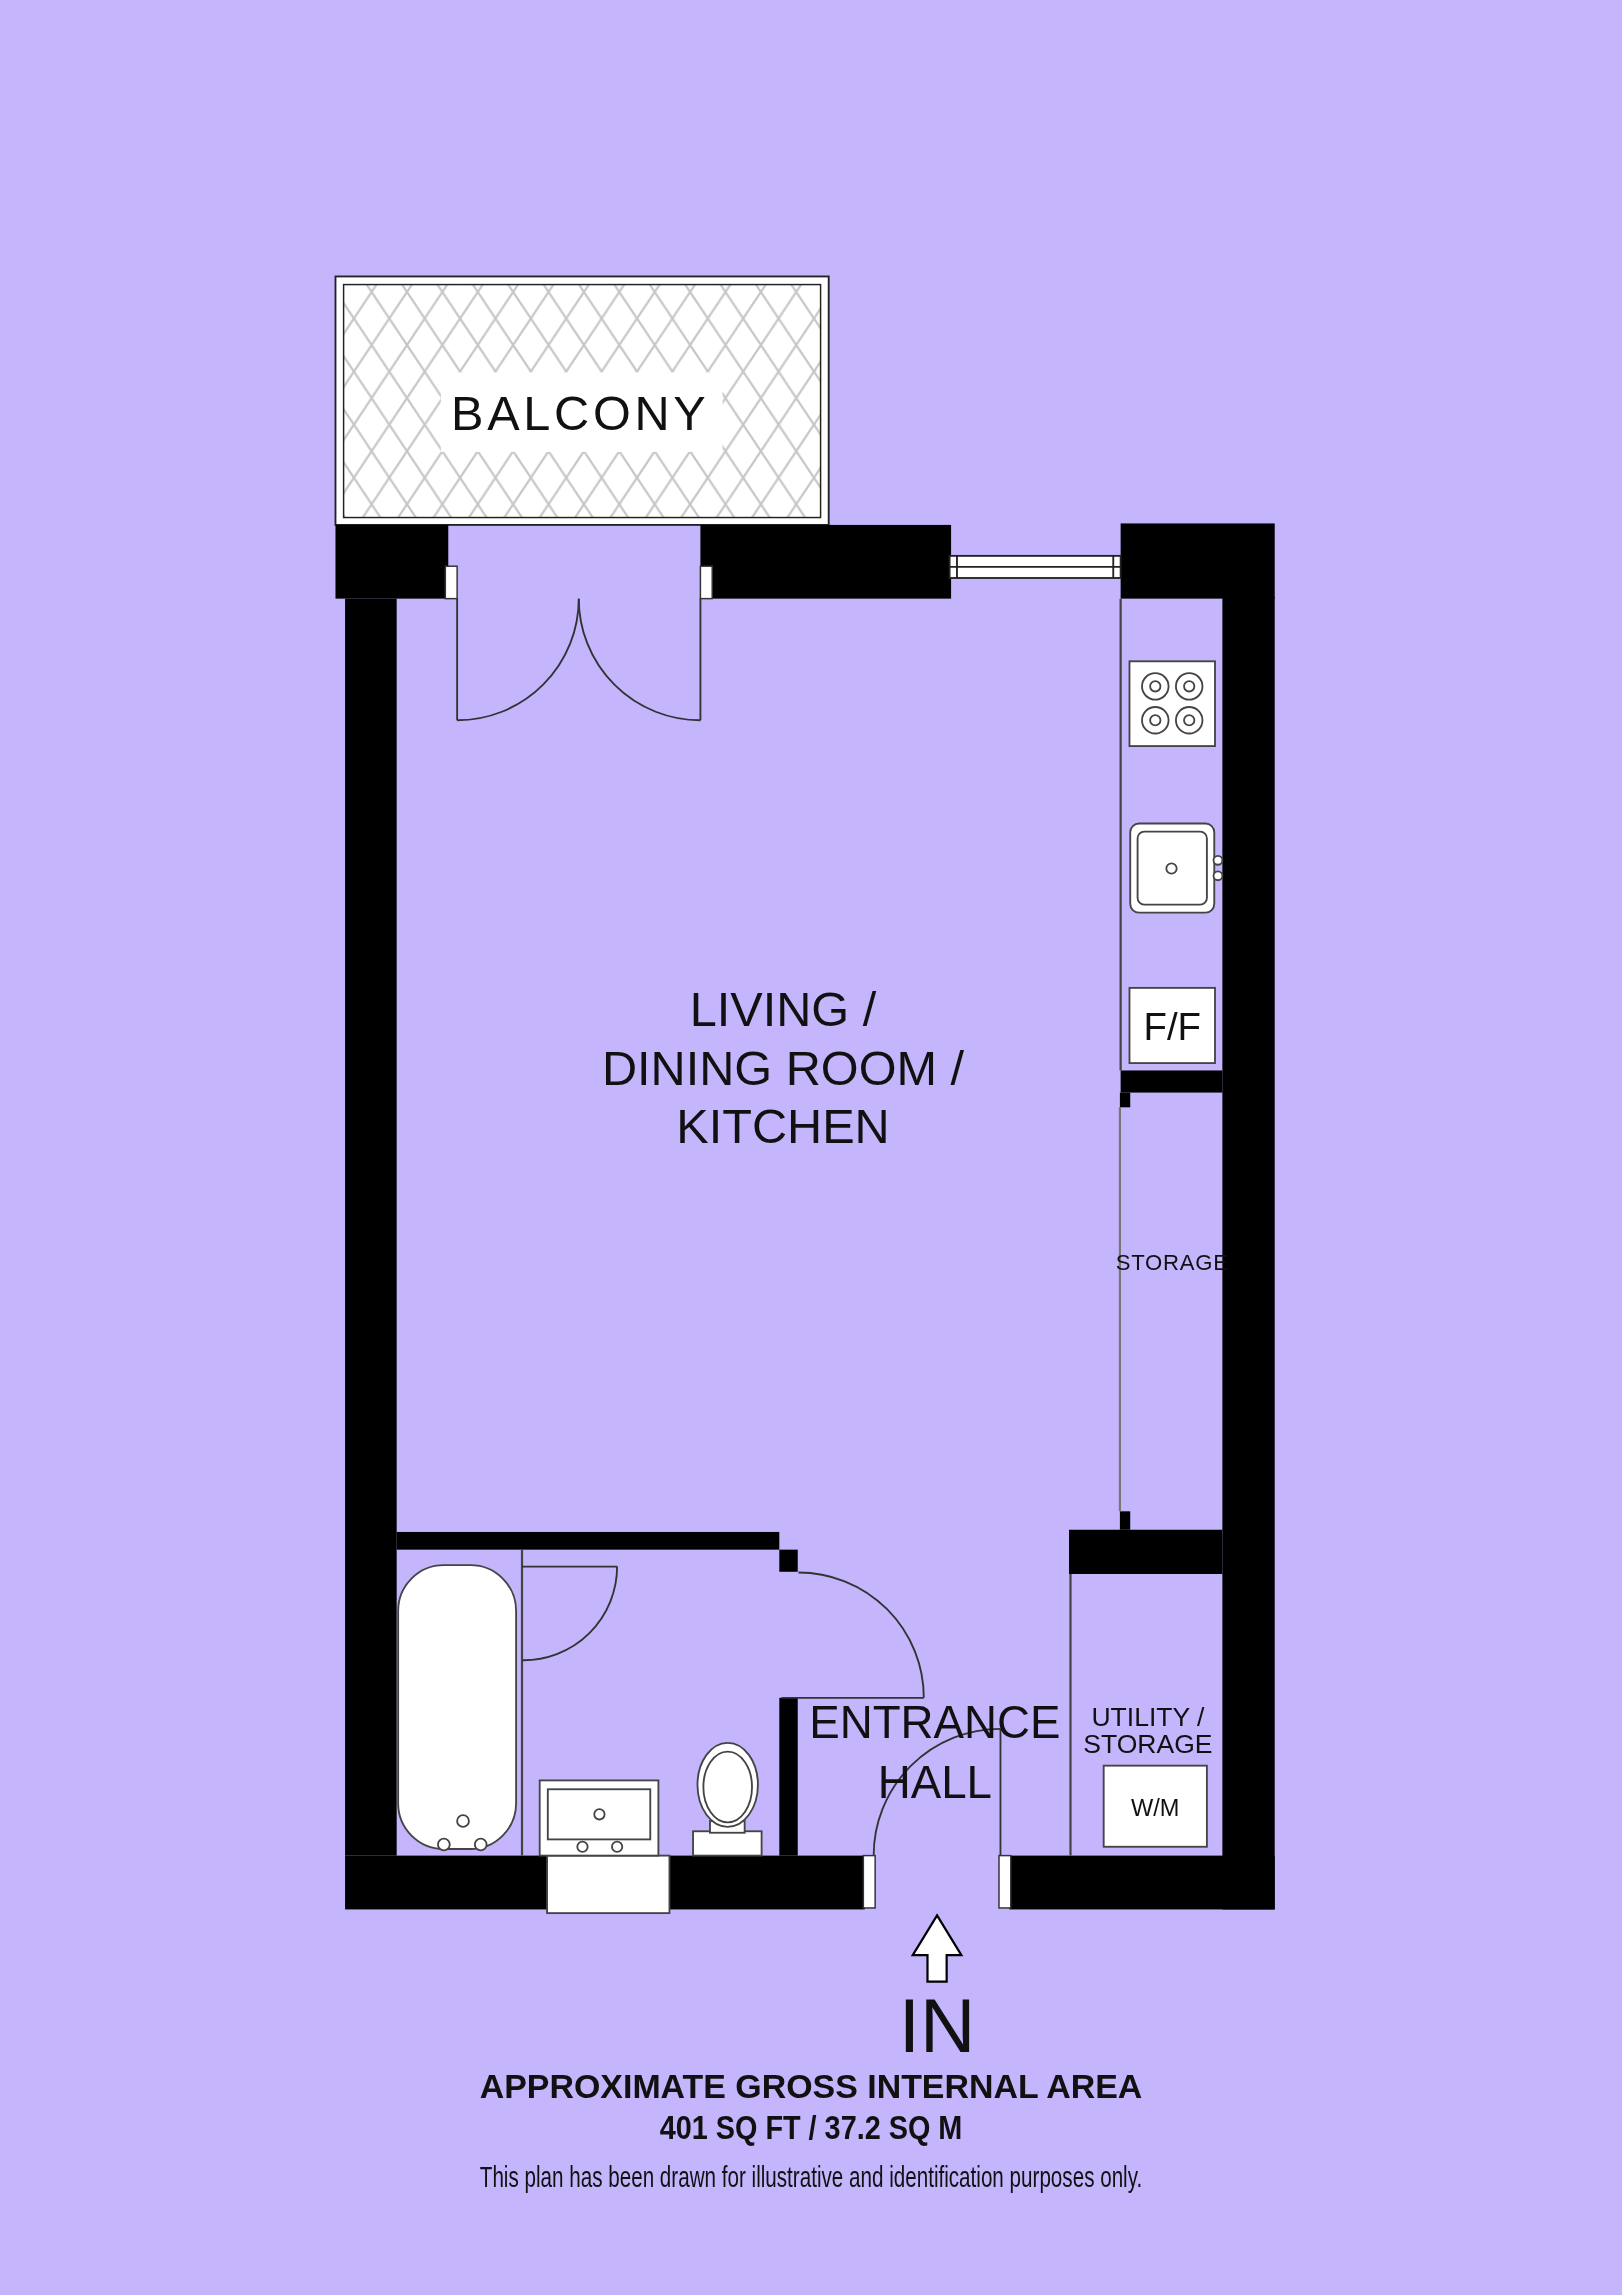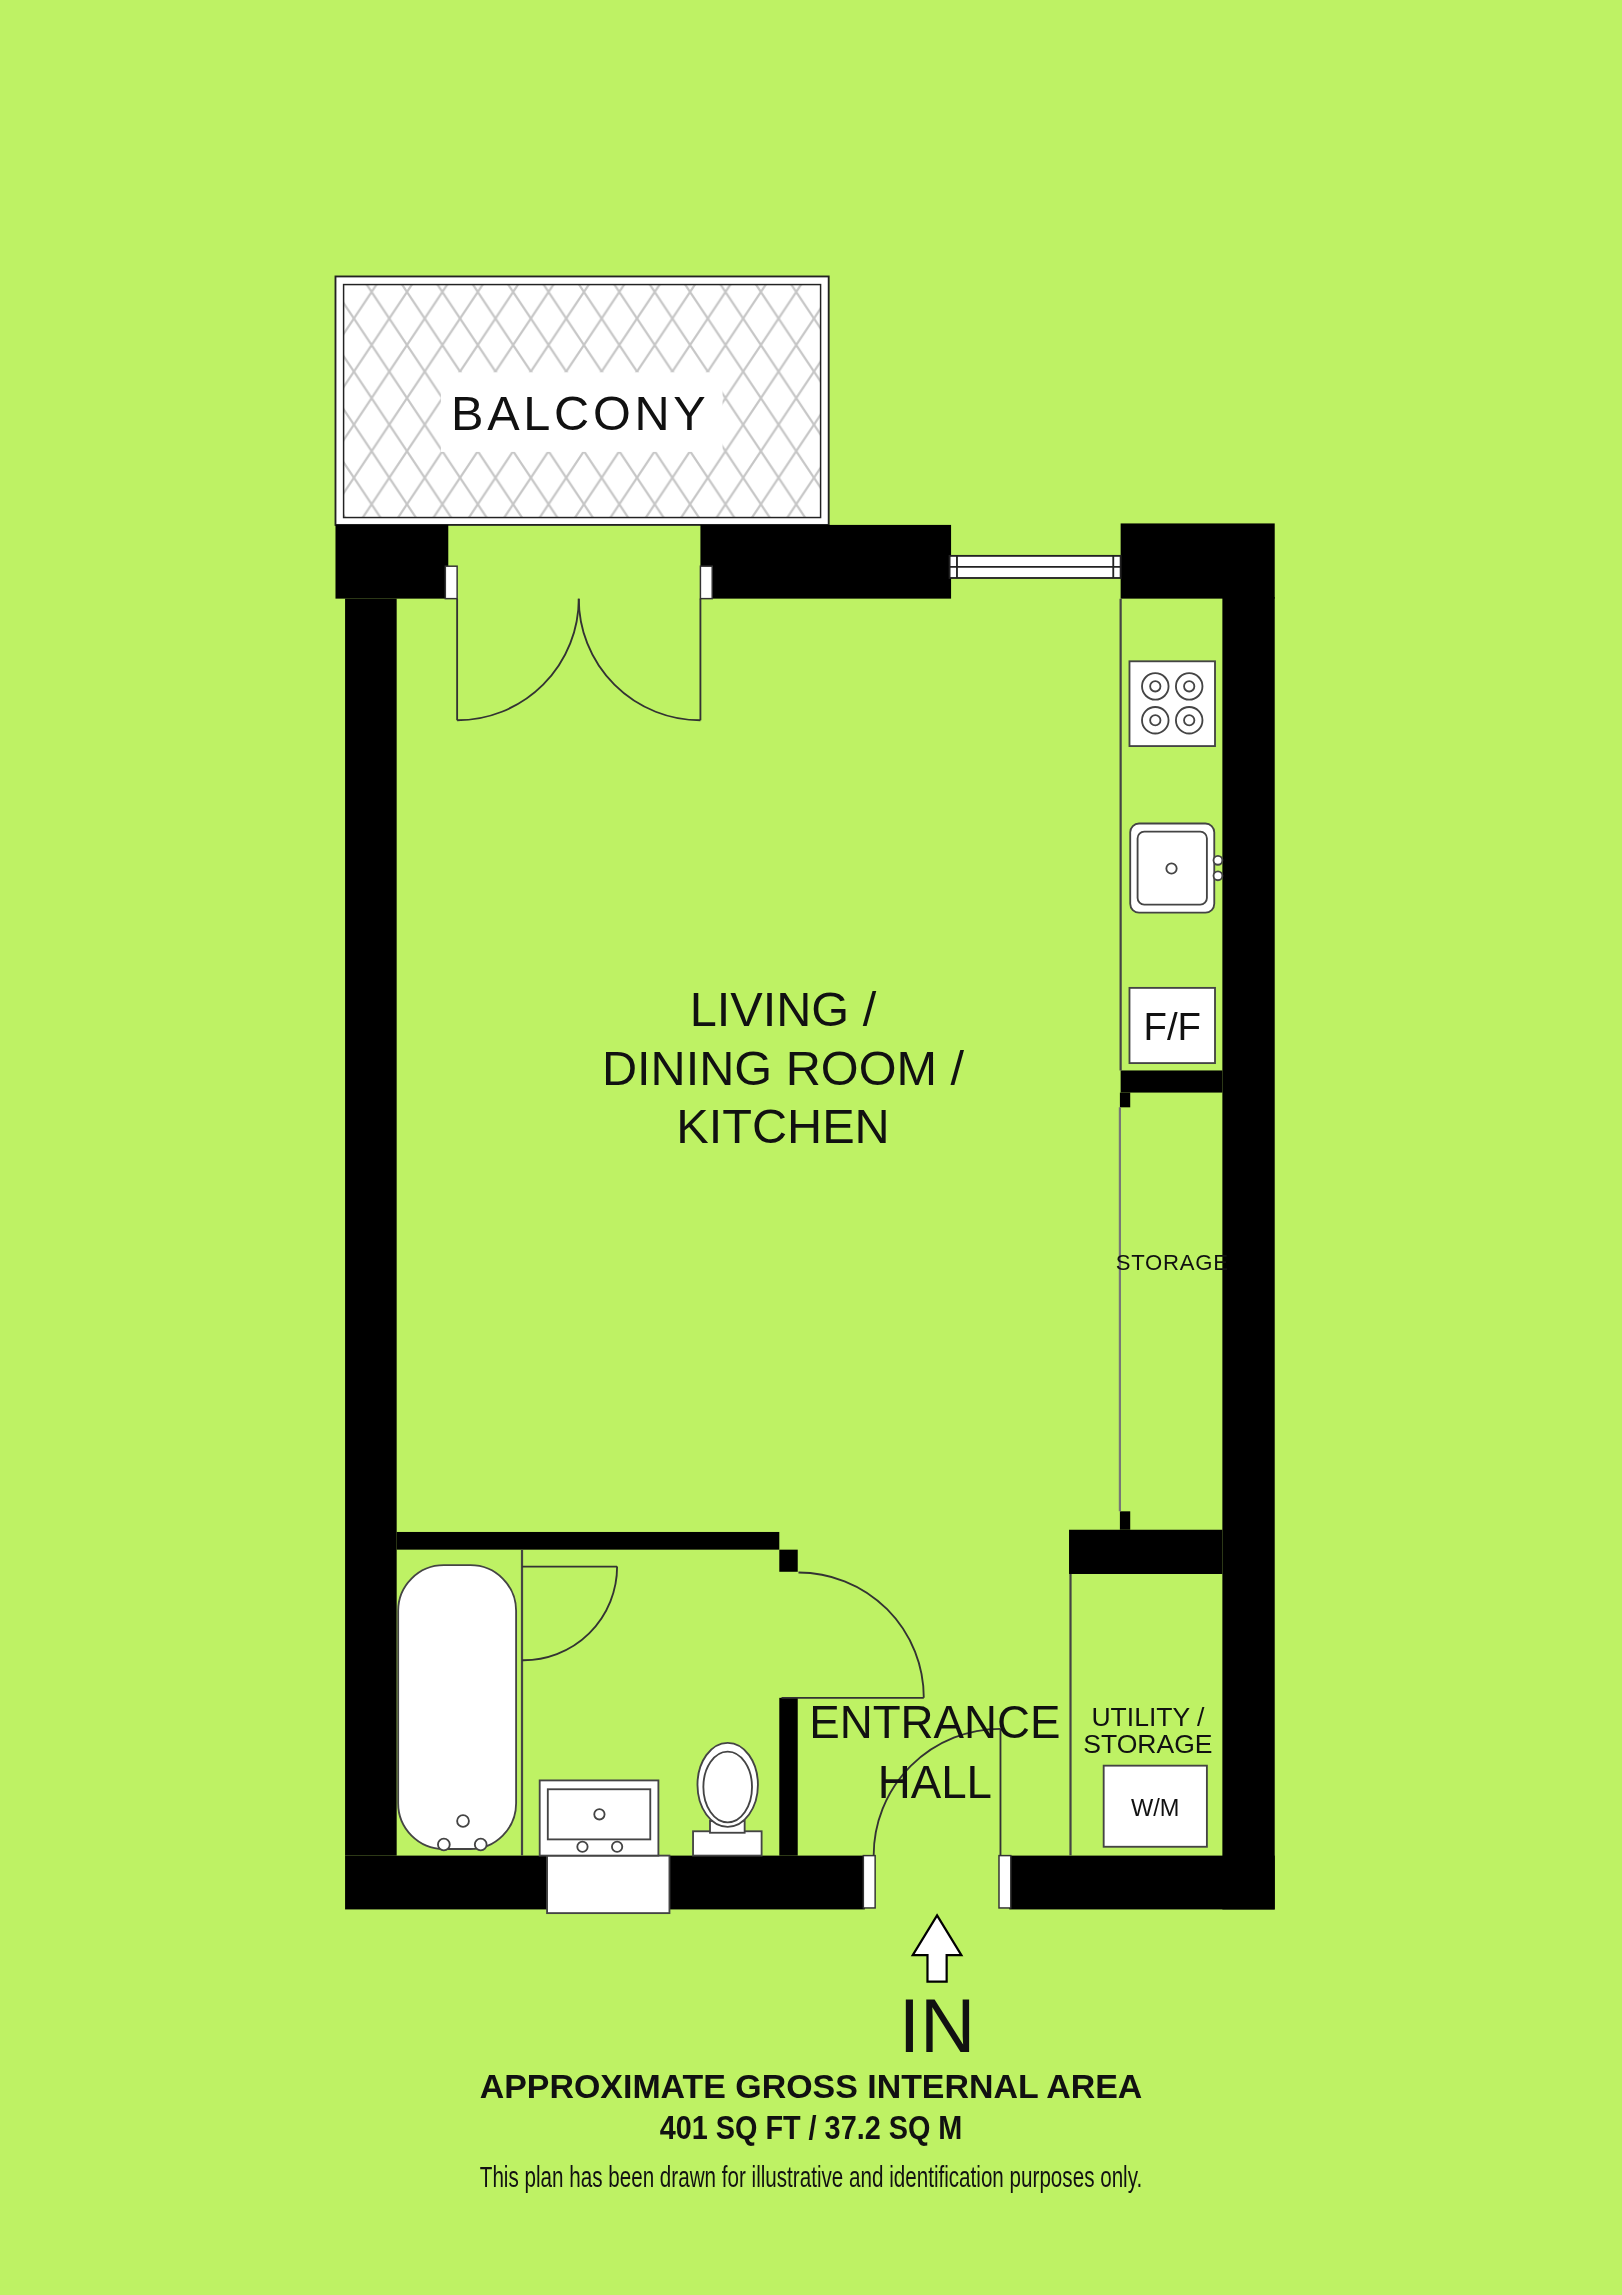--- a/index.html
+++ b/index.html
@@ -1,16 +1,16 @@
 <!DOCTYPE html>
 <html style="font-size:11.8px"><head>
 <meta charset="utf-8">
 <style>
   html,body{margin:0;padding:0;background:#fff;}
-  .page{position:relative;width:1622px;height:2295px;background:#bef264;overflow:hidden;
+  .page{position:relative;width:1622px;height:2295px;background:#c4b5fd;overflow:hidden;
         font-family:"Liberation Sans",sans-serif;}
   svg{position:absolute;left:0;top:0;}
   .svgtxt{fill:#111;font-family:"Liberation Sans",sans-serif;}
 </style>
 </head>
 <body>
 
 <div class="page">
 <svg width="1622" height="2295" viewBox="0 0 2200 3113">
   <defs>

